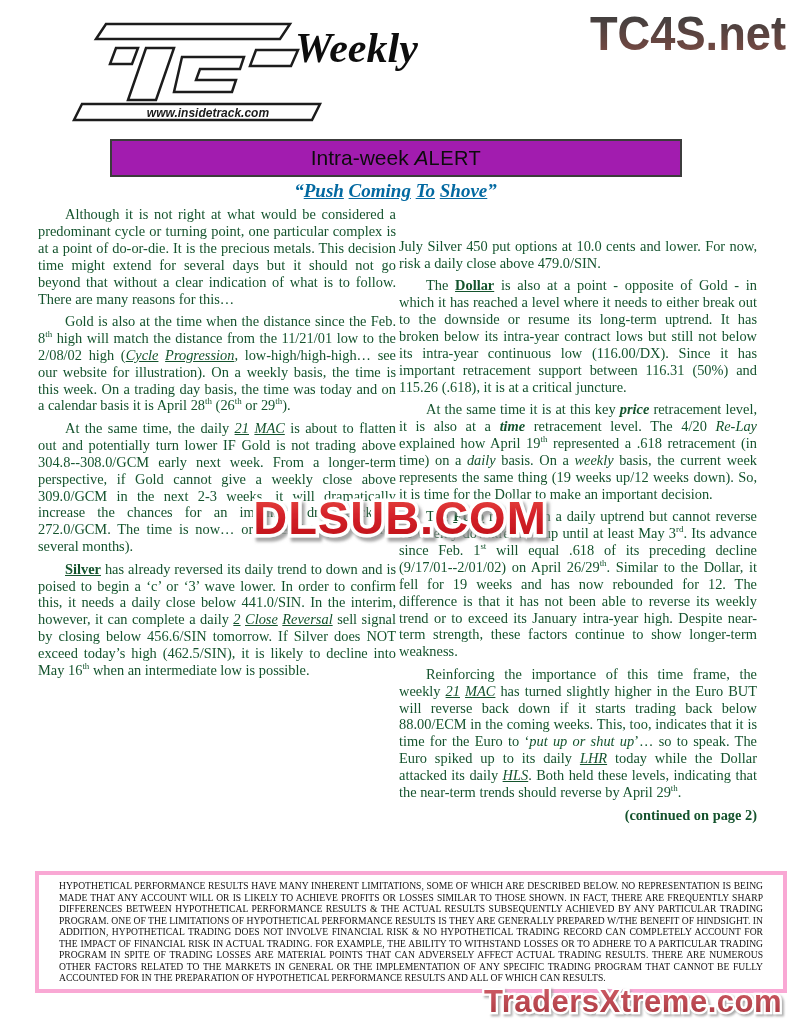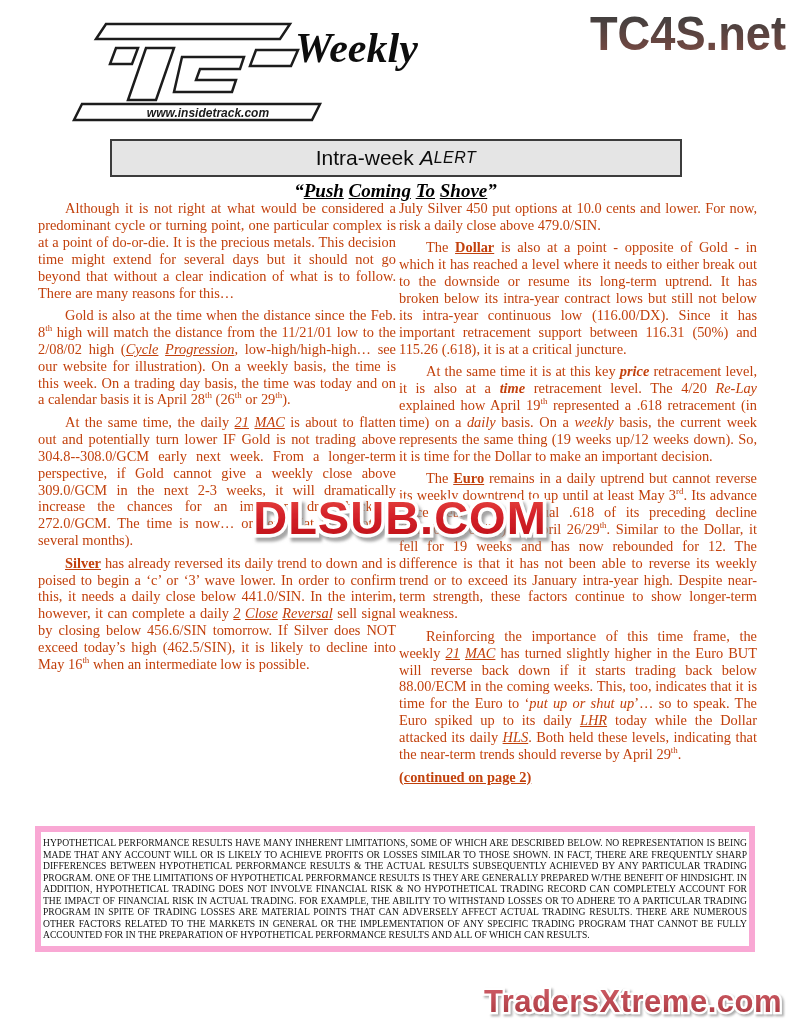--- a/index.html
+++ b/index.html
@@ -14,46 +14,46 @@
   .masthead{position:absolute;left:295px;top:26px;font-family:"Liberation Serif",serif;
             font-weight:bold;font-style:italic;font-size:42px;line-height:44px;color:#0d0d0d;
             letter-spacing:0px;}
   .masthead .line2{padding-left:24px;}
   .masthead .tm{font-size:10px;font-style:normal;font-weight:bold;vertical-align:baseline;}
 
   
   .alert-box{position:absolute;left:110px;top:139px;width:568px;height:34px;
              border:2px solid #3c3c3c;display:flex;align-items:center;justify-content:center;
              font-family:"Liberation Sans","DejaVu Sans",sans-serif;font-size:21px;color:#0c0c0c;
-             background:#e5e5e5;white-space:pre;}
+             background:#a21caf;white-space:pre;}
   .alert-box .alert-cap{font-style:italic;}
-  .alert-box .alert-rest{font-style:italic;font-size:16px;letter-spacing:.5px;}
+  .alert-box .alert-rest{font-size:20px;letter-spacing:.5px;}
 
   
   .headline{position:absolute;left:0;top:180px;width:791px;text-align:center;
-            font-size:19px;font-weight:bold;font-style:italic;color:#000000;}
+            font-size:19px;font-weight:bold;font-style:italic;color:#0369a1;}
 
   
-  .col{position:absolute;top:200px;width:358px;height:670px;overflow:hidden;
-       font-size:14.4px;line-height:16.9px;text-align:justify;color:#c2410c;}
+  .col{position:absolute;top:206px;width:358px;height:670px;overflow:hidden;
+       font-size:14.4px;line-height:16.9px;text-align:justify;color:#14532d;}
   .col-left{left:38px;}
-  .col-right{left:399px;}
+  .col-right{left:399px;margin-top:32px;}
   .para{margin:0 0 5.5px 0;text-indent:27px;}
 
   .b{font-weight:bold;}
   .i{font-style:italic;}
   .u{text-decoration:underline;}
   .sup{vertical-align:super;font-size:0.62em;line-height:0;}
 
   
   .watermark{position:absolute;left:214px;top:482px;z-index:30;pointer-events:none;}
 
   
-  .disclaimer{position:absolute;left:35px;top:826px;width:704px;border:6px solid #f9a8d4;
-              padding:5px 2px;font-size:9.6px;line-height:11.5px;text-align:justify;
+  .disclaimer{position:absolute;left:35px;top:871px;width:704px;border:4px solid #f9a8d4;
+              padding:5px 20px;font-size:9.6px;line-height:11.5px;text-align:justify;
               color:#141414;background:#fff;}
 
   
   .footer-badge{position:absolute;left:400px;top:982px;}
 </style>
 </head>
 <body>
 
 <div class="page">
 
@@ -93,21 +93,21 @@
       <p class="para"><span>Gold is also at the time when the distance since the Feb. 8</span><span class="sup">th</span><span> high will match the distance from the 11/21/01 low to the 2/08/02 high (</span><span class="i u">Cycle</span><span> </span><span class="i u">Progression</span><span>, low-high/high-high… see our website for illustration).  On a weekly basis, the time is this week.  On a trading day basis, the time was today and on a calendar basis it is April 28</span><span class="sup">th</span><span> (26</span><span class="sup">th</span><span> or 29</span><span class="sup">th</span><span>).</span></p>
       <p class="para"><span>At the same time, the daily </span><span class="i u">21</span><span> </span><span class="i u">MAC</span><span> is about to flatten out and potentially turn lower IF Gold is not trading above 304.8--308.0/GCM early next week.  From a longer-term perspective, if Gold cannot give a weekly close above 309.0/GCM in the next 2-3 weeks, it will dramatically increase the chances for an imminent drop back to 272.0/GCM.  The time is now… or never (at least not for several months).</span></p>
       <p class="para"><span class="b u">Silver</span><span> has already reversed its daily trend to down and is poised to begin a ‘c’ or ‘3’ wave lower.  In order to confirm this, it needs a daily close below 441.0/SIN.  In the interim, however, it can complete a daily </span><span class="i u">2</span><span> </span><span class="i u">Close</span><span> </span><span class="i u">Reversal</span><span> sell signal by closing below 456.6/SIN tomorrow.  If Silver does NOT exceed today’s high (462.5/SIN), it is likely to decline into May 16</span><span class="sup">th</span><span> when an intermediate low is possible.</span></p>
     </div>
   <div class="col col-right">
       <p class="para" style="text-indent: 0px;"><span>July Silver 450 put options at 10.0 cents and lower.  For now, risk a daily close above 479.0/SIN.</span></p>
       <p class="para"><span>The </span><span class="b u">Dollar</span><span> is also at a point - opposite of Gold - in which it has reached a level where it needs to either break out to the downside or resume its long-term uptrend.  It has broken below its intra-year contract lows but still not below its intra-year continuous low (116.00/DX).  Since it has important retracement support between 116.31 (50%) and 115.26 (.618), it is at a critical juncture.</span></p>
       <p class="para"><span>At the same time it is at this key </span><span class="b i">price</span><span> retracement level, it is also at a </span><span class="b i">time</span><span> retracement level.  The 4/20 </span><span class="i">Re-Lay</span><span> explained how April 19</span><span class="sup">th</span><span> represented a .618 retracement (in time) on a </span><span class="i">daily</span><span> basis.  On a </span><span class="i">weekly</span><span> basis, the current week represents the same thing (19 weeks up/12 weeks down).  So, it is time for the Dollar to make an important decision.</span></p>
       <p class="para"><span>The </span><span class="b u">Euro</span><span> remains in a daily uptrend but cannot reverse its weekly downtrend to up until at least May 3</span><span class="sup">rd</span><span>.  Its advance since Feb. 1</span><span class="sup">st</span><span> will equal .618 of its preceding decline (9/17/01--2/01/02) on April 26/29</span><span class="sup">th</span><span>.  Similar to the Dollar, it fell for 19 weeks and has now rebounded for 12.  The difference is that it has not been able to reverse its weekly trend or to exceed its January intra-year high.  Despite near-term strength, these factors continue to show longer-term weakness.</span></p>
       <p class="para"><span>Reinforcing the importance of this time frame, the weekly </span><span class="i u">21</span><span> </span><span class="i u">MAC</span><span> has turned slightly higher in the Euro BUT will reverse back down if it starts trading back below 88.00/ECM in the coming weeks.  This, too, indicates that it is time for the Euro to ‘</span><span class="i">put up or shut up</span><span>’… so to speak.  The Euro spiked up to its daily </span><span class="i u">LHR</span><span> today while the Dollar attacked its daily </span><span class="i u">HLS</span><span>.  Both held these levels, indicating that the near-term trends should reverse by April 29</span><span class="sup">th</span><span>.</span></p>
-      <p class="para" style="text-align: left; text-indent: 0px; text-decoration: underline;"><span class="b">(continued on page 2)</span></p>
+      <p class="para" style="text-align: right; text-indent: 0px;"><span class="b">(continued on page 2)</span></p>
     </div>
 
   <svg class="watermark" width="372" height="72" viewBox="0 0 372 72">
     <defs>
       <linearGradient id="wmg" x1="0" y1="0" x2="0" y2="1">
         <stop offset="0" stop-color="#ea4f46"></stop>
         <stop offset="0.45" stop-color="#d5222a"></stop>
         <stop offset="1" stop-color="#bb0e16"></stop>
       </linearGradient>
       <filter id="wms" x="-20%" y="-20%" width="140%" height="140%">

